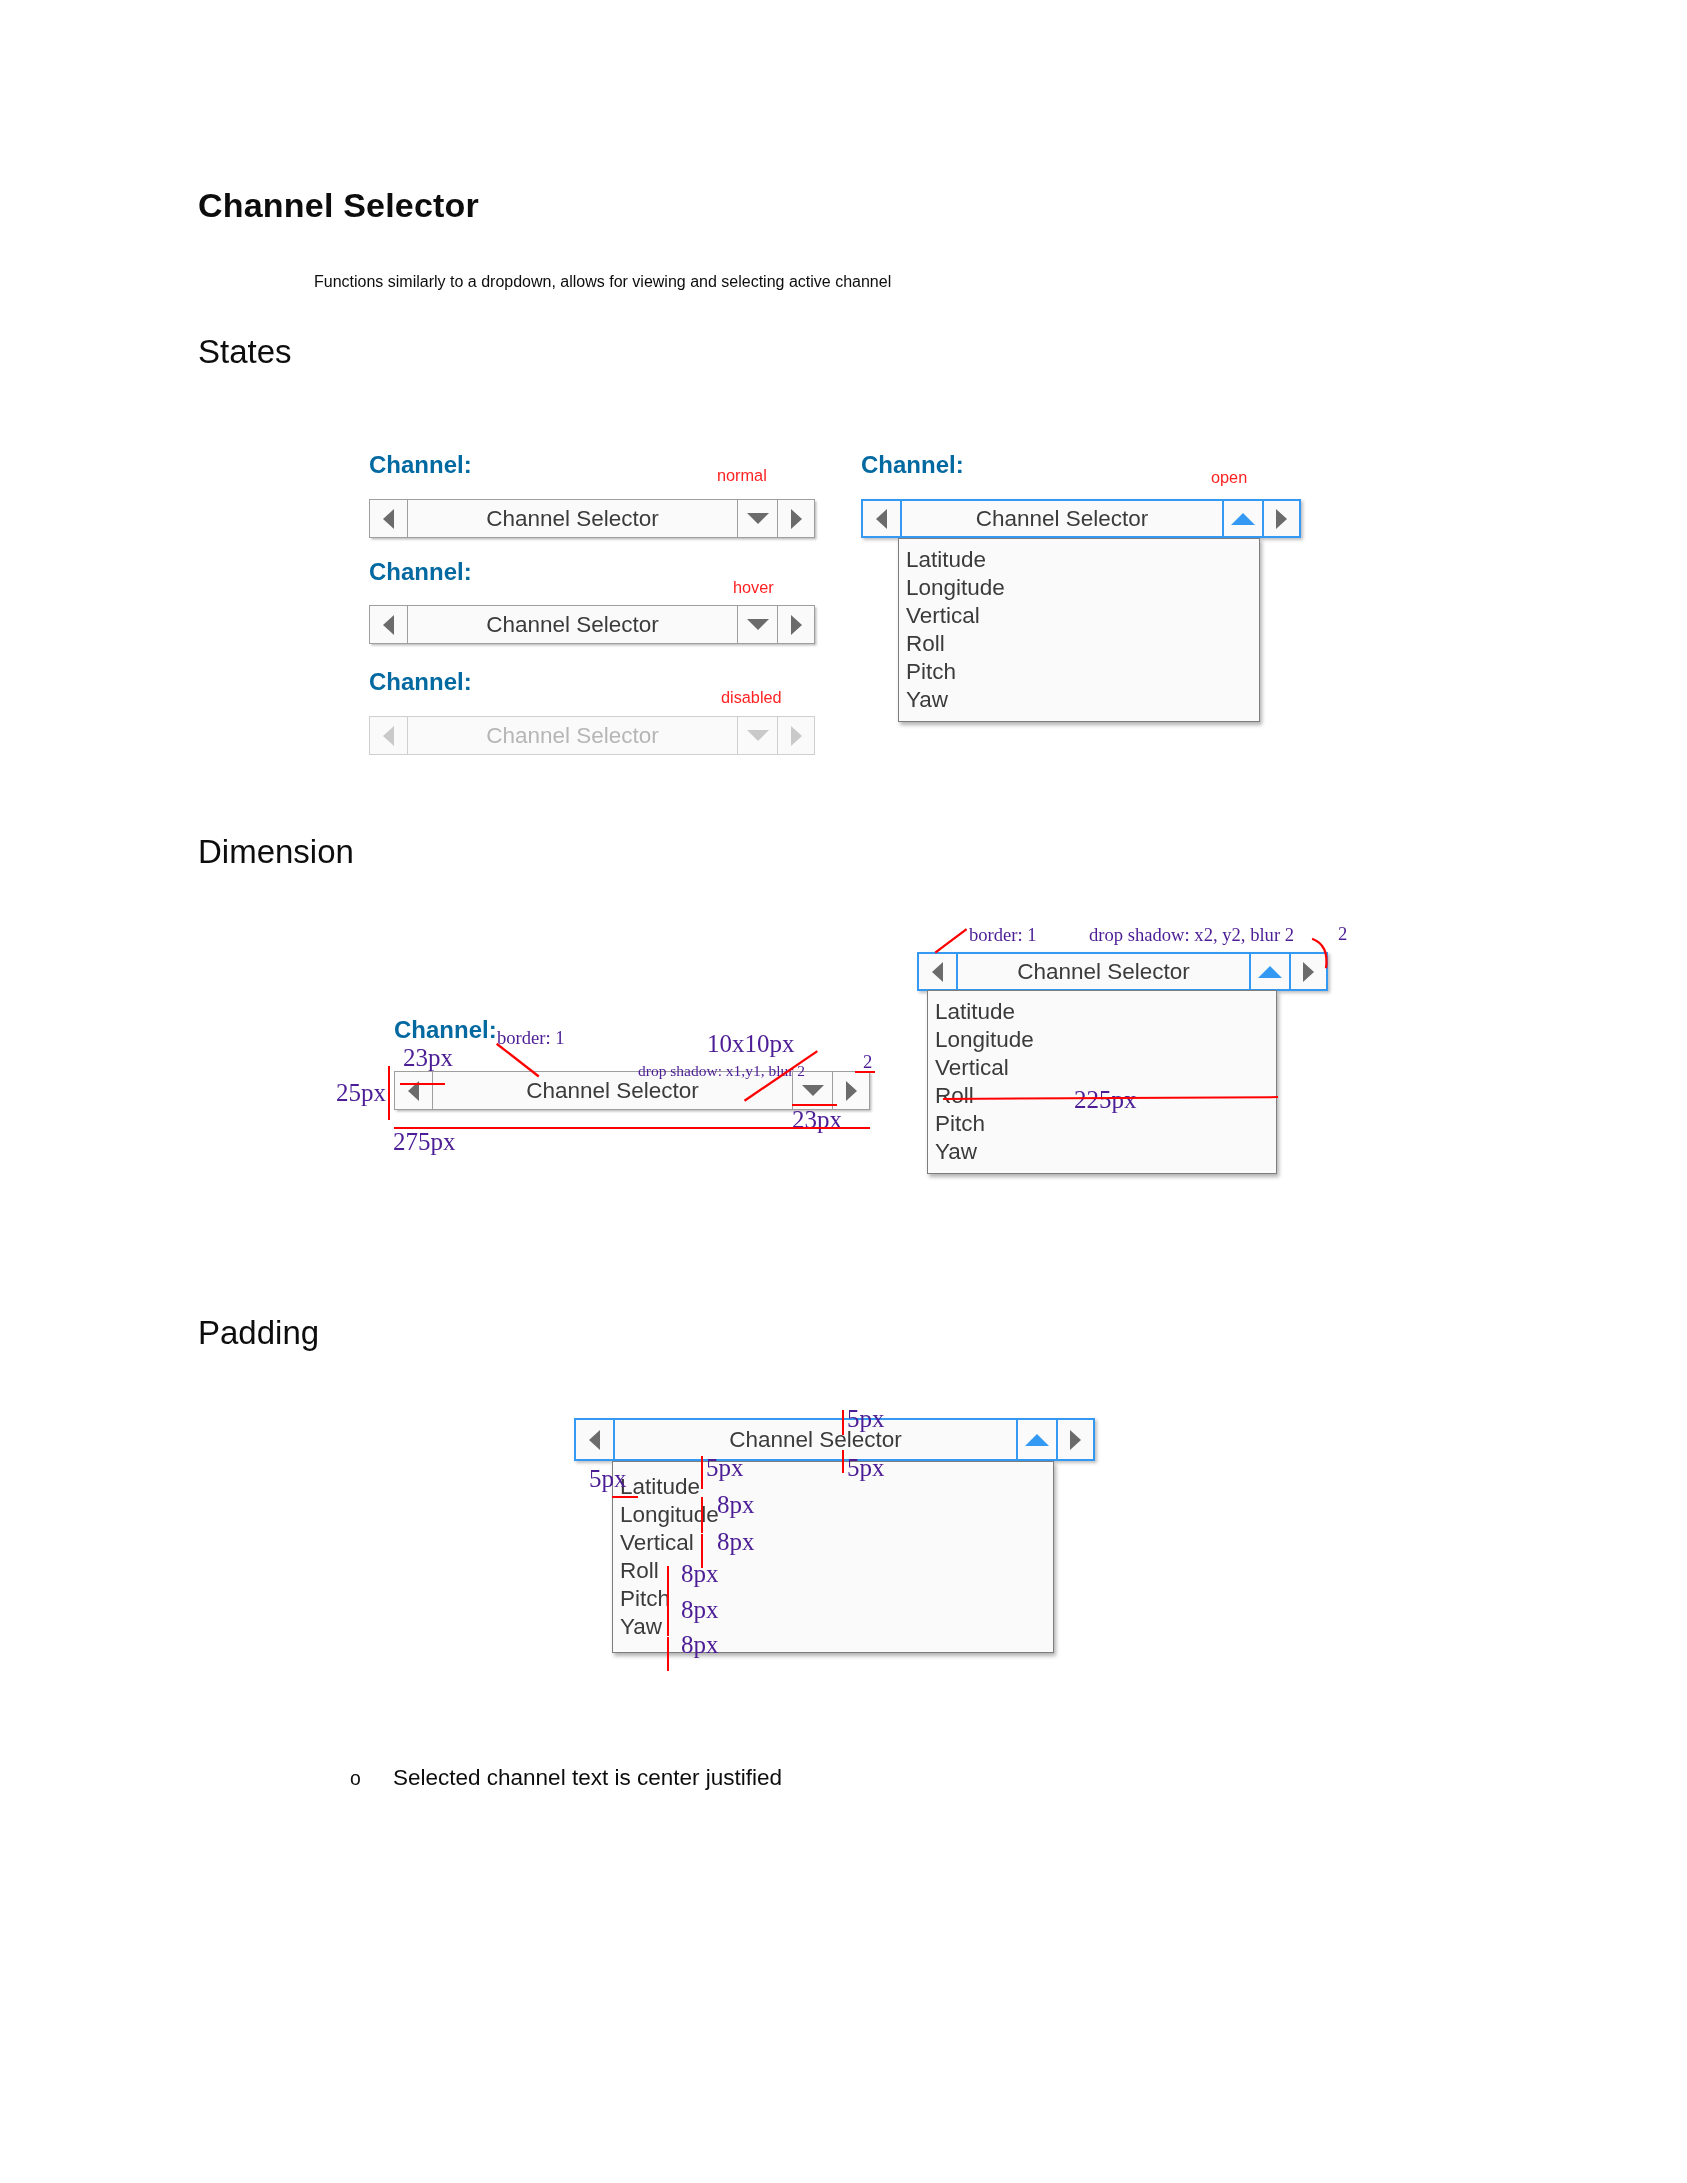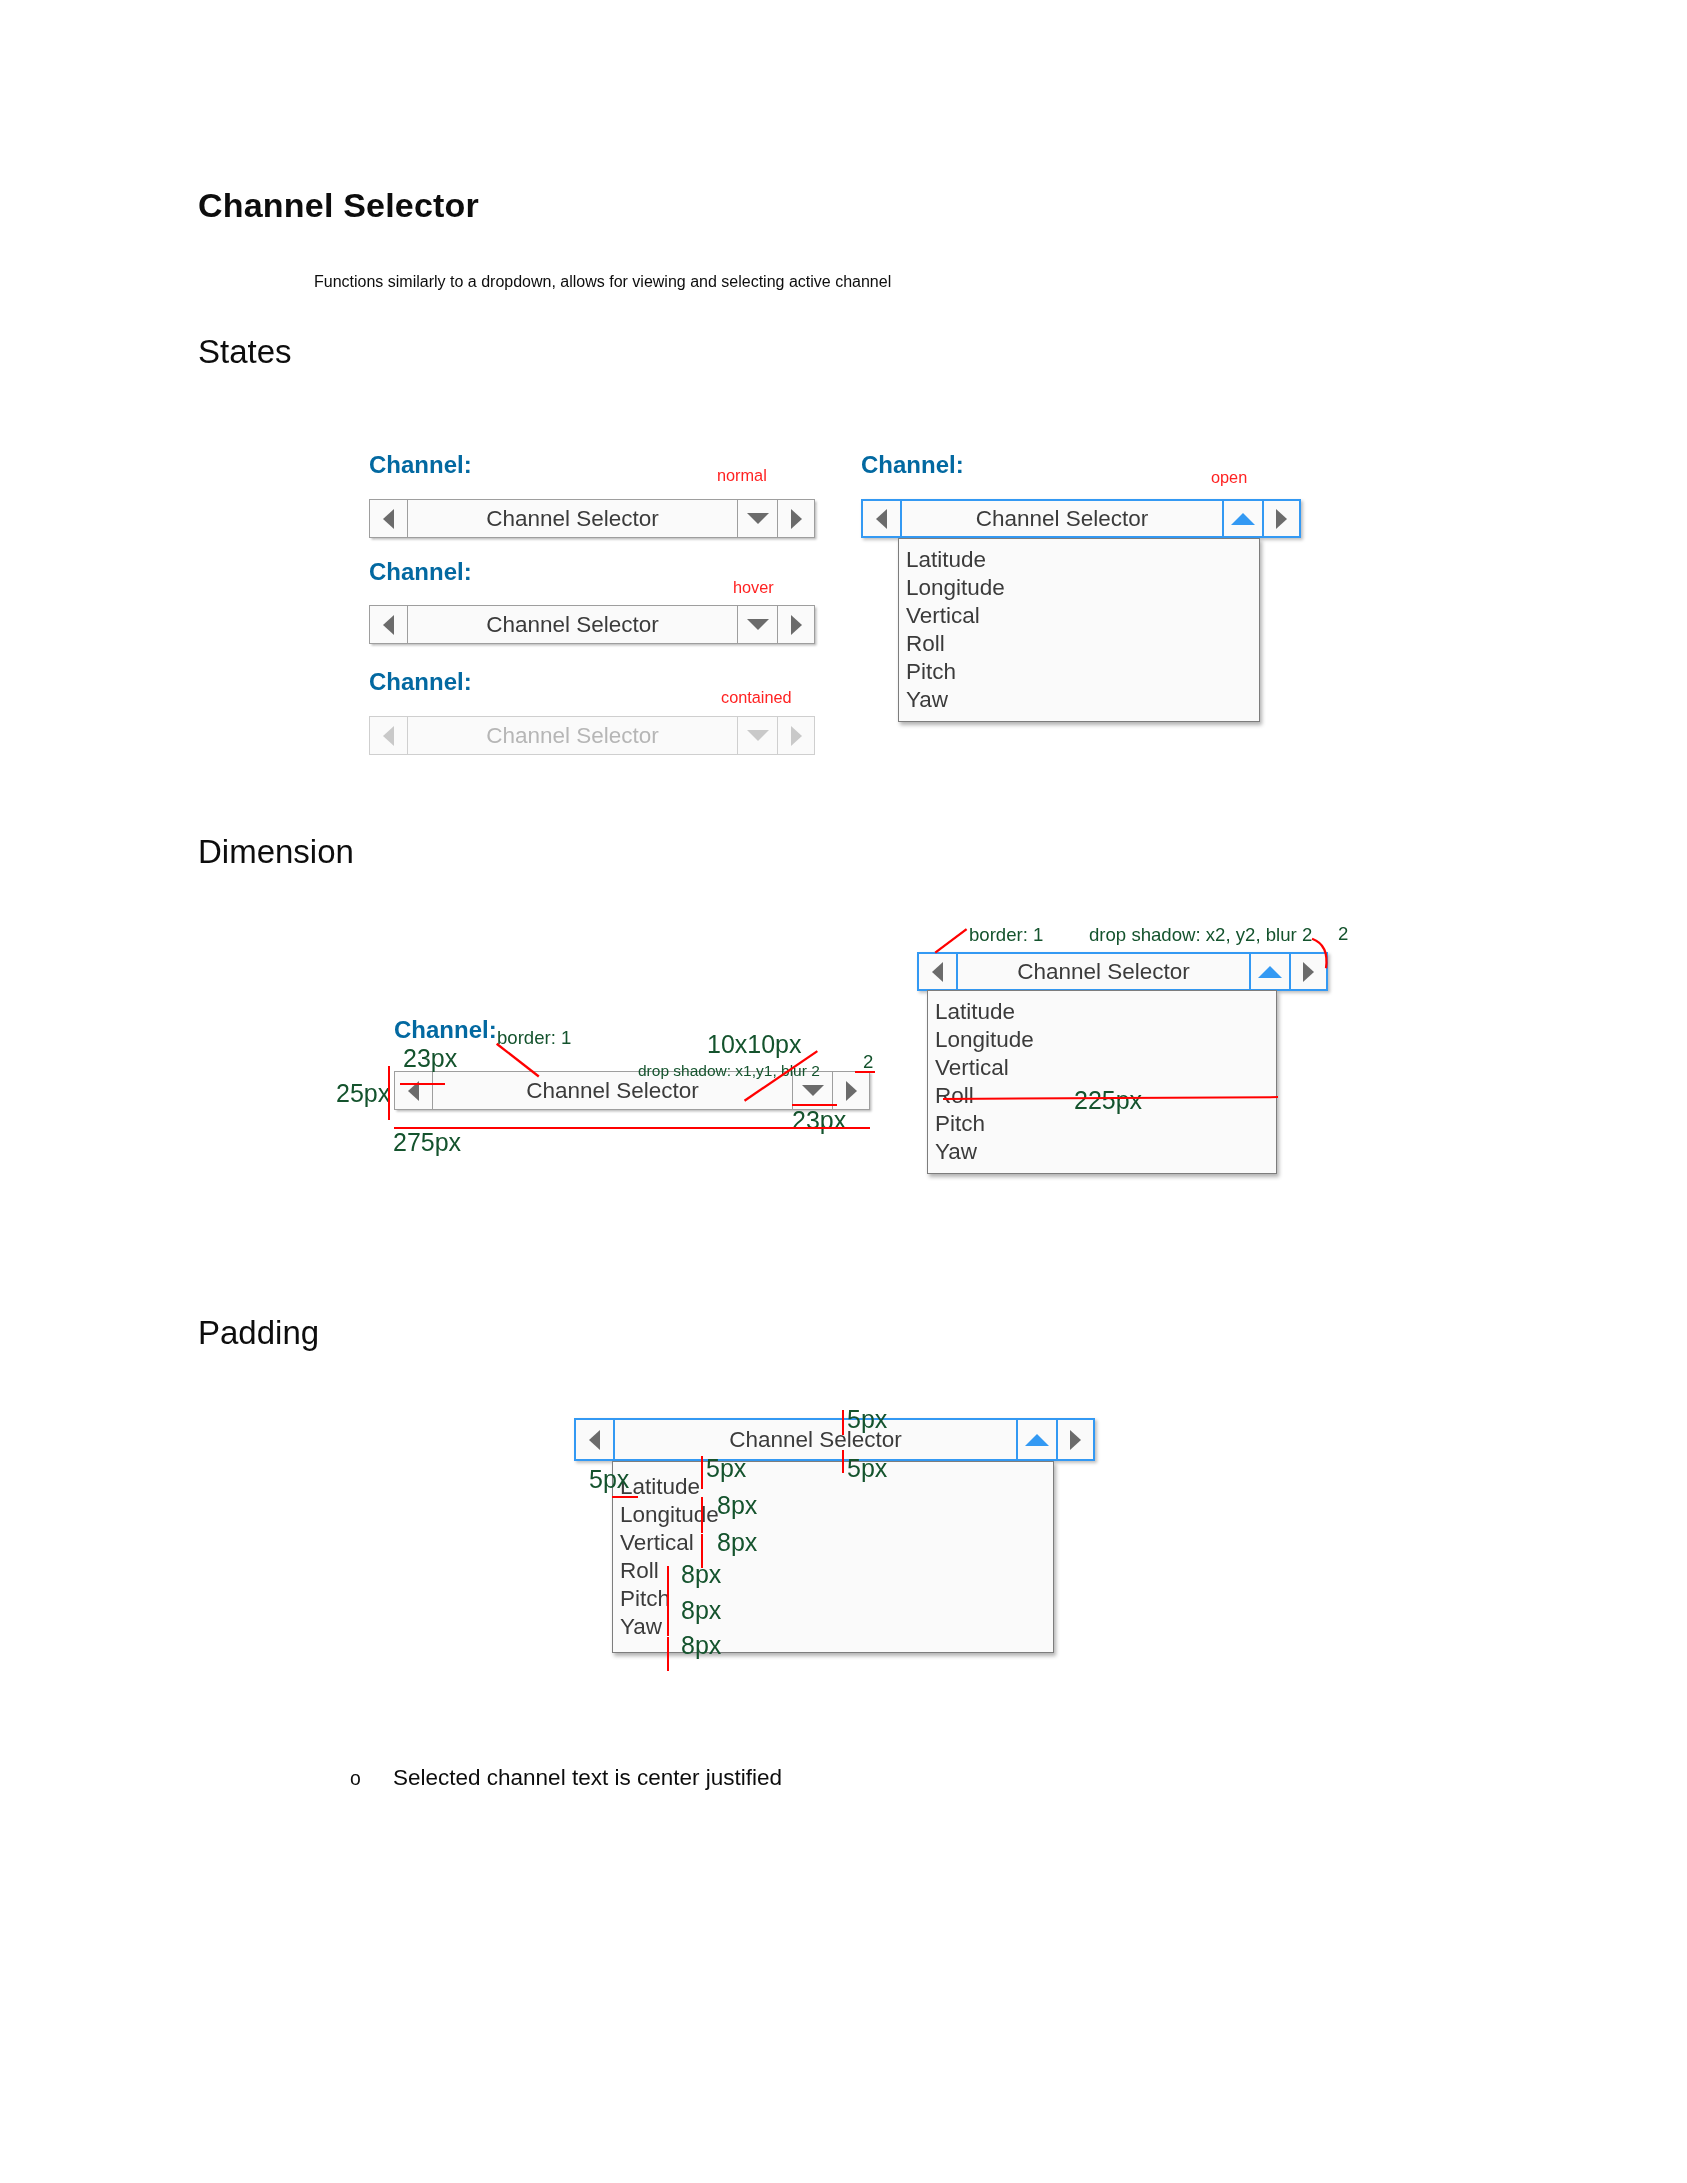--- a/index.html
+++ b/index.html
@@ -155,22 +155,22 @@
   .ch-label {
     position:absolute;
     font-size:24px;
     color:#0369a1;
     font-weight:bold;
   }
 
   
   .ann {
     position:absolute;
-    color:#14532d;
-    font-family:Liberation Sans, sans-serif;
+    color:#4c1d95;
+    font-family:Liberation Serif, serif;
     white-space:nowrap;
   }
   .ann.s { font-size:15.5px; }
   .ann.m { font-size:18.6px; }
   .ann.xl { font-size:25px; }
 
   .rline {
     position:absolute;
     background:#ff0000;
   }
@@ -215,21 +215,21 @@
     <div class="seg value">Channel Selector</div>
     <div class="seg drop-btn">
         <span class="tri tri-down"></span>
       </div>
     <div class="seg next-btn">
         <span class="tri tri-right"></span>
       </div>
   </div>
 
   <div class="ch-label" style="left:369px; top:668px;">Channel:</div>
-  <div class="ann-state" style="left:721px; top:688px;">contained</div>
+  <div class="ann-state" style="left:721px; top:688px;">disabled</div>
   <div class="cs gray disabled" style="left:369px; top:716px; width:446px;">
     <div class="seg arrow-btn">
         <span class="tri tri-left"></span>
       </div>
     <div class="seg value">Channel Selector</div>
     <div class="seg drop-btn">
         <span class="tri tri-down"></span>
       </div>
     <div class="seg next-btn">
         <span class="tri tri-right"></span>

